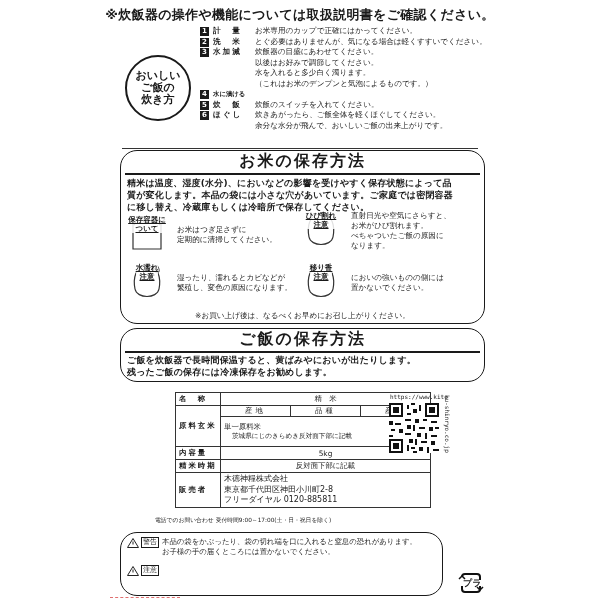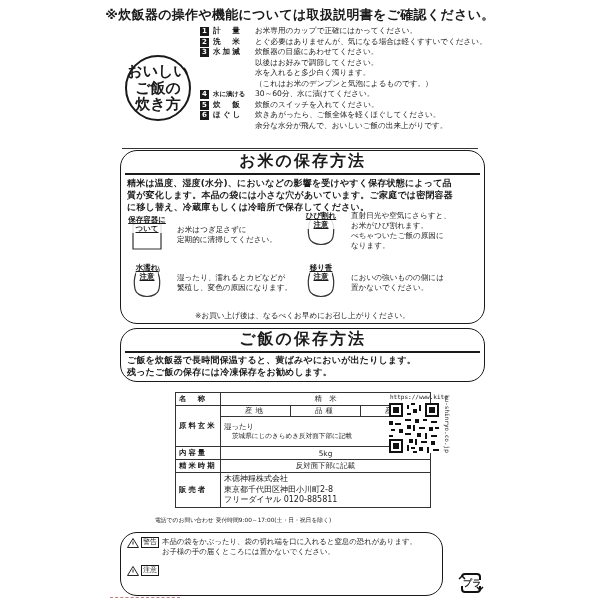--- a/index.html
+++ b/index.html
@@ -2,21 +2,21 @@
 <html><head>
   <meta charset="utf-8">
   <style>
     * { box-sizing: border-box; margin: 0; padding: 0; }
     html, body { width: 600px; height: 600px; background: #ffffff; overflow: hidden; }
     body { font-family: "DejaVu Sans", "Liberation Sans", sans-serif; color: #1a1a1a; position: relative; }
 
     .notice-top { position: absolute; left: 0; top: 6px; width: 600px; text-align: center; font-size: 13px; font-weight: bold; letter-spacing: 0.3px; }
 
     
-    .cook-badge { position: absolute; left: 125px; top: 55px; width: 66px; height: 66px; border: 2px solid #1a1a1a; border-radius: 50%; display: flex; flex-direction: column; align-items: center; justify-content: center; font-size: 15px; font-weight: bold; line-height: 1.1; text-align: center; }
+    .cook-badge { position: absolute; left: 125px; top: 55px; width: 66px; height: 66px; border: 2px solid #1a1a1a; border-radius: 50%; display: flex; flex-direction: column; align-items: center; justify-content: center; font-size: 11px; font-weight: bold; line-height: 1.1; text-align: center; }
     .steps { position: absolute; left: 200px; top: 26px; width: 300px; font-size: 7.6px; line-height: 10.5px; }
     .step { display: flex; align-items: flex-start; }
     .step-num { display: inline-block; width: 9px; height: 9px; background: #1a1a1a; color: #fff; font-size: 7px; font-weight: bold; text-align: center; line-height: 9px; margin-top: 1px; margin-right: 4px; flex-shrink: 0; }
     .step-label { width: 42px; flex-shrink: 0; letter-spacing: 2px; font-weight: bold; }
     .step-label.small { letter-spacing: 0; font-size: 6.4px; }
     .step-text { flex: 1; white-space: pre-line; }
     .divider { position: absolute; left: 122px; top: 148px; width: 356px; height: 1px; background: #333; }
 
     
     .box { position: absolute; border: 1.6px solid #1a1a1a; border-radius: 17px; }
@@ -86,21 +86,20 @@
     <span class="step-num">3</span>
     <span class="step-label">水加減</span>
     <span class="step-text">炊飯器の目盛にあわせてください。
 以後はお好みで調節してください。
 水を入れると多少白く濁ります。
 （これはお米のデンプンと気泡によるものです。）</span>
   </div>
   <div class="step">
     <span class="step-num">4</span>
     <span class="step-label small">水に漬ける</span>
-    <span class="step-text">30～60分、水に漬けてください。</span>
   </div>
   <div class="step">
     <span class="step-num">5</span>
     <span class="step-label">炊　飯</span>
     <span class="step-text">炊飯のスイッチを入れてください。</span>
   </div>
   <div class="step">
     <span class="step-num">6</span>
     <span class="step-label">ほぐし</span>
     <span class="step-text">炊きあがったら、ご飯全体を軽くほぐしてください。
@@ -191,21 +190,21 @@
     <td style="padding:0;">
       <div class="origin-sub">
         <span>産地</span>
         <span>品種</span>
         <span>産年</span>
       </div>
     </td>
   </tr>
   <tr>
     <td style="height:30px;">
-      <div>湿ったり</div>
+      <div>単一原料米</div>
       <div style="display:flex; justify-content:flex-start; font-size:6.6px; padding-left:8px;">
         <span>茨城県</span>
         <span>にじのきらめき</span>
         <span>反対面下部に記載</span>
       </div>
     </td>
   </tr>
   <tr>
     <td class="hd">内容量</td>
     <td class="center">5kg</td>

